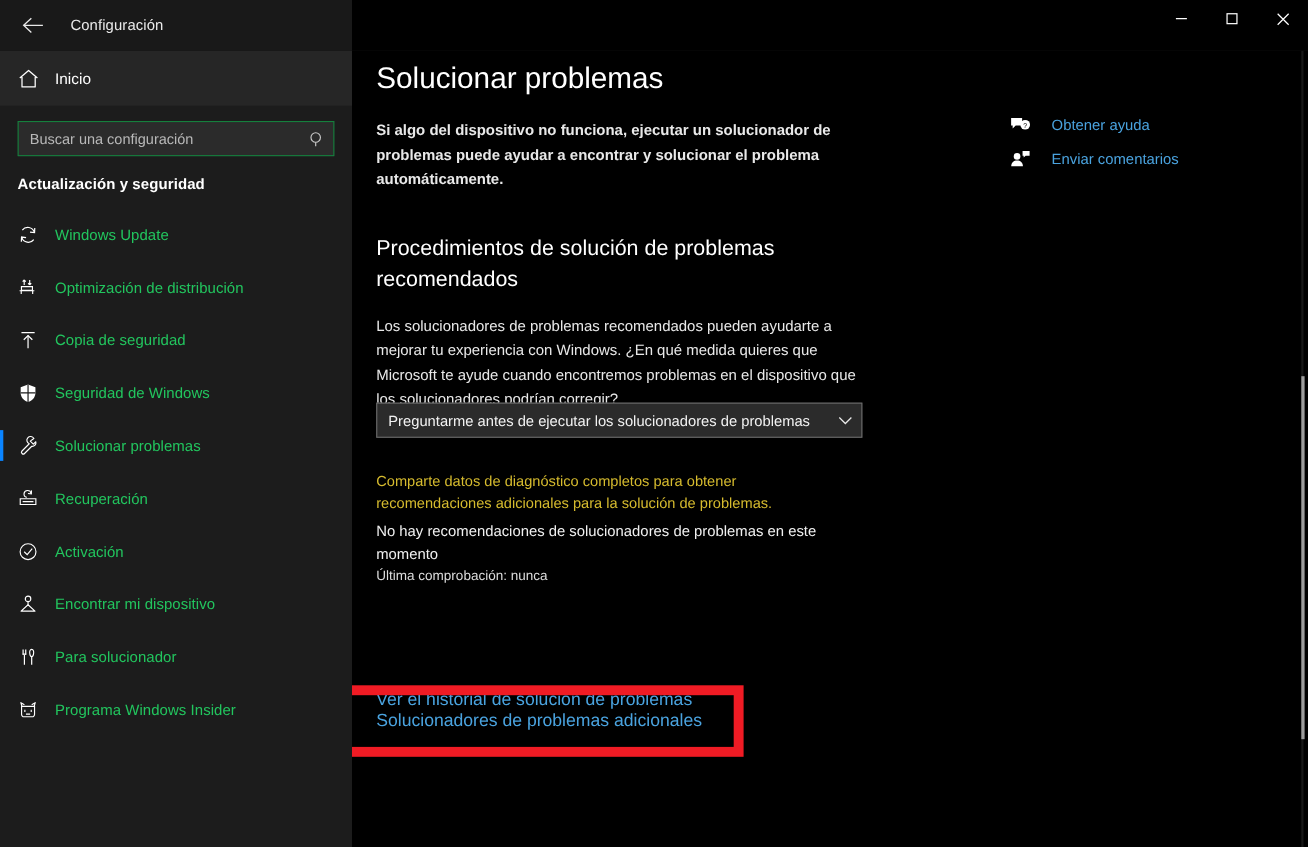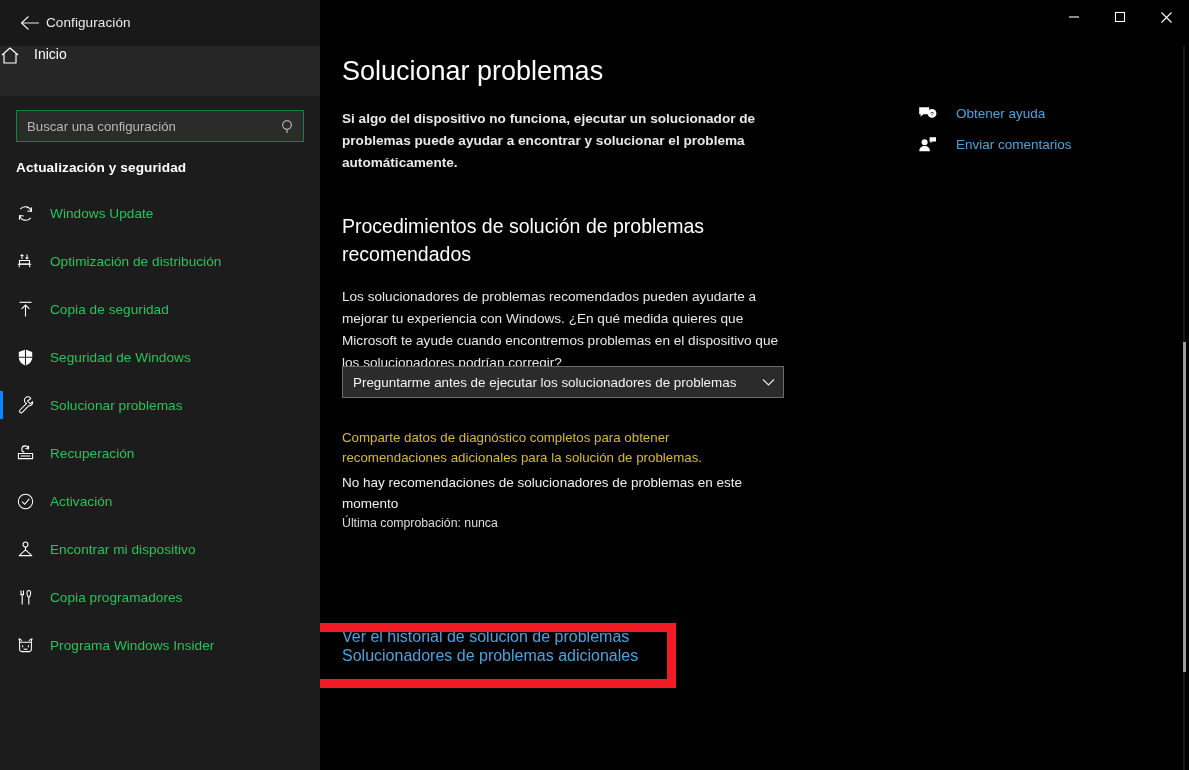--- a/index.html
+++ b/index.html
@@ -17,38 +17,38 @@
     background:#191919; z-index:20;
   }
   .titlebar .left-dark { position:absolute; left:0; top:0; width:320px; height:46px; background:#191919; }
   .titlebar .right-dark { position:absolute; left:320px; top:0; right:0; height:46px; background:#000000; }
   .back-btn {
     position:absolute; left:8px; top:3px; width:44px; height:40px;
     display:flex; align-items:center; justify-content:center; cursor:default;
   }
   .back-btn svg { display:block; }
   .title-text {
-    position:absolute; left:46px; top:0; height:46px; line-height:46px;
+    position:absolute; left:64px; top:0; height:46px; line-height:46px;
     font-size:13.5px; color:#eaeaea; letter-spacing:.1px;
   }
   .wincontrols { position:absolute; right:0; top:0; height:34px; display:flex; }
   .wc {
     width:46px; height:34px; display:flex; align-items:center; justify-content:center;
     cursor:default;
   }
   .wc svg { display:block; }
 
   
   .sidebar {
     position:absolute; left:0; top:46px; width:320px; bottom:0;
     background:#1c1c1c;
   }
   .home-row {
     position:relative; height:50px; background:#262626;
-    display:flex; align-items:flex-start; cursor:default;
+    display:flex; align-items:center; padding-left:16px; cursor:default;
   }
   .home-row .ico { width:32px; display:flex; align-items:center; }
   .home-row .lbl { font-size:14px; color:#ffffff; margin-left:2px; }
 
   .searchwrap { padding:14px 16px 0 16px; }
   .searchbox {
     position:relative; height:32px; background:#2b2b2b;
     border:1px solid #15803d; display:flex; align-items:center;
   }
   .searchbox input {
@@ -328,21 +328,21 @@
       <div class="navitem">
 
         <span class="ico">
           <svg width="19" height="19" viewBox="0 0 19 19">
             <path d="M5 2.4 V7.2 M7.4 2.4 V7.2 M6.2 7.2 V16.4" stroke="#ffffff" stroke-width="1.1" fill="none"></path>
             <path d="M4.6 6.6 H7.8" stroke="#ffffff" stroke-width="1.1"></path>
             <path d="M12.8 2.4 C14.3 2.4 14.9 4 14.5 6.4 C14.2 8.2 13.6 8.9 12.8 8.9 C12 8.9 11.4 8.2 11.1 6.4 C10.7 4 11.3 2.4 12.8 2.4 Z" stroke="#ffffff" stroke-width="1.05" fill="none"></path>
             <path d="M12.8 8.9 V16.4" stroke="#ffffff" stroke-width="1.1"></path>
           </svg>
         </span>
-        <span class="lbl">Copia programadores</span>
+        <span class="lbl">Para solucionador</span>
       </div>
 
       <div class="navitem">
 
         <span class="ico">
           <svg width="19" height="19" viewBox="0 0 19 19">
             <path d="M4 6.5 L3 2.8 L6.2 4.6 M15 6.5 L16 2.8 L12.8 4.6" stroke="#ffffff" stroke-width="1.05" fill="none" stroke-linejoin="round"></path>
             <path d="M3.6 6.2 H15.4 V13.4 A2.2 2.2 0 0 1 13.2 15.6 H5.8 A2.2 2.2 0 0 1 3.6 13.4 Z" stroke="#ffffff" stroke-width="1.05" fill="none"></path>
             <path d="M6.6 9.2 V11.2 M12.4 9.2 V11.2" stroke="#ffffff" stroke-width="1.05"></path>
             <path d="M7.6 13.2 H11.4" stroke="#ffffff" stroke-width="1.05"></path>

